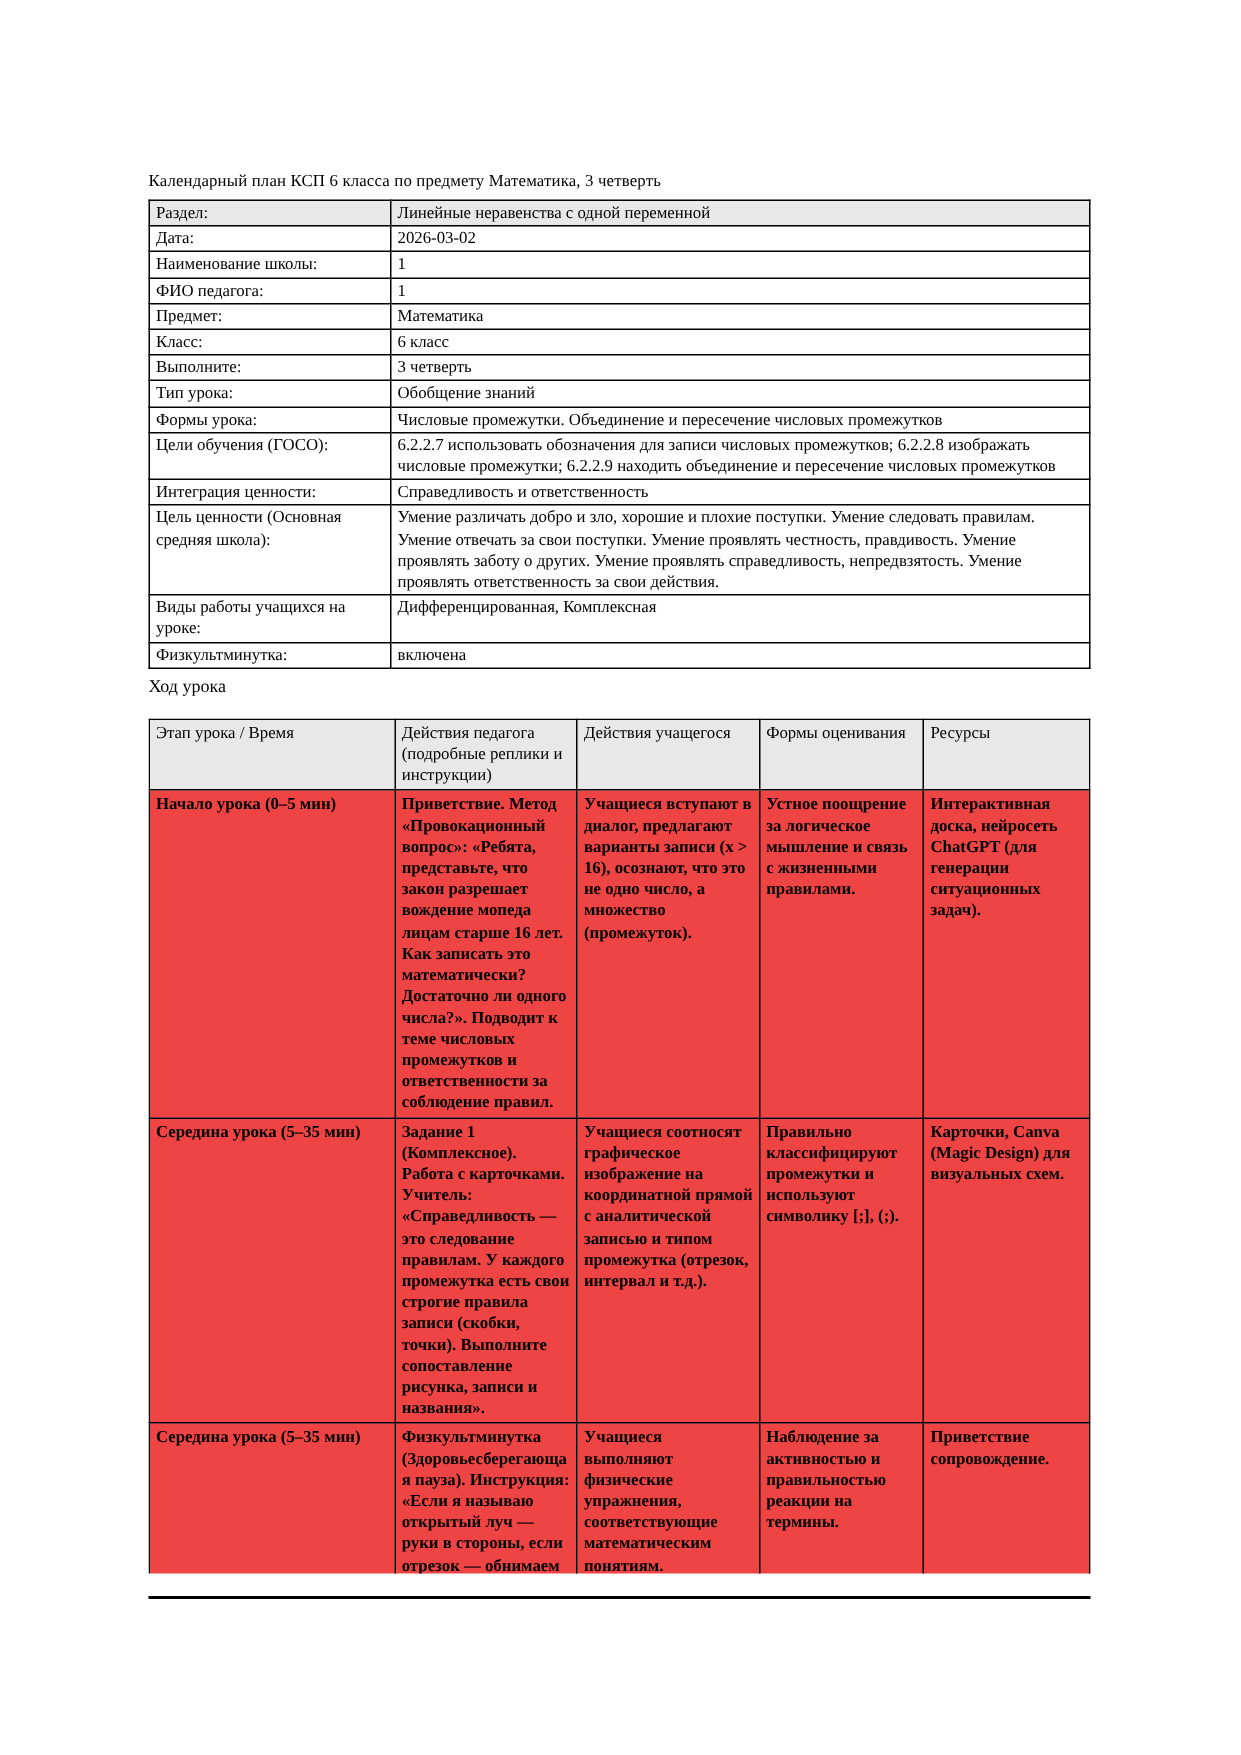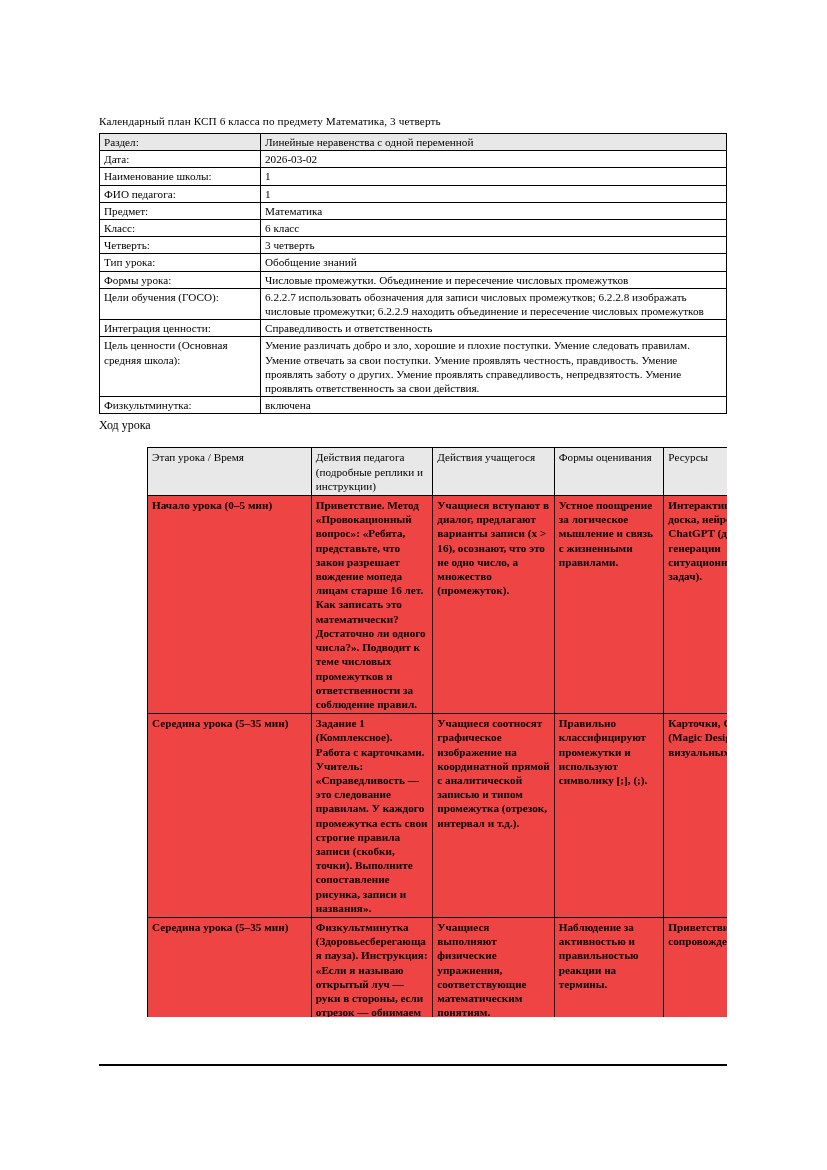--- a/index.html
+++ b/index.html
@@ -88,21 +88,20 @@
   .flow-wrap {
     position: relative;
     width: 628px;
     height: 570px;
     overflow: hidden;
   }
   .flow-wrap table.flow-table {
     position: absolute;
     top: 0;
     left: 0;
-    margin-left: 48px;
   }
   .bottom-rule {
     position: absolute;
     left: 99px;
     top: 1064px;
     width: 628px;
     height: 2px;
     background: #000000;
   }
 </style>
@@ -137,21 +136,21 @@
       </tr>
       <tr>
         <td class="label">Предмет:</td>
         <td class="value">Математика</td>
       </tr>
       <tr>
         <td class="label">Класс:</td>
         <td class="value">6 класс</td>
       </tr>
       <tr>
-        <td class="label">Четверть:</td>
+        <td class="label">Выполните:</td>
         <td class="value">3 четверть</td>
       </tr>
       <tr>
         <td class="label">Тип урока:</td>
         <td class="value">Обобщение знаний</td>
       </tr>
       <tr>
         <td class="label">Формы урока:</td>
         <td class="value">Числовые промежутки. Объединение и пересечение числовых промежутков</td>
       </tr>
@@ -159,20 +158,24 @@
         <td class="label">Цели обучения (ГОСО):</td>
         <td class="value">6.2.2.7 использовать обозначения для записи числовых промежутков; 6.2.2.8 изображать числовые промежутки; 6.2.2.9 находить объединение и пересечение числовых промежутков</td>
       </tr>
       <tr>
         <td class="label">Интеграция ценности:</td>
         <td class="value">Справедливость и ответственность</td>
       </tr>
       <tr>
         <td class="label">Цель ценности (Основная средняя школа):</td>
         <td class="value">Умение различать добро и зло, хорошие и плохие поступки. Умение следовать правилам. Умение отвечать за свои поступки. Умение проявлять честность, правдивость. Умение проявлять заботу о других. Умение проявлять справедливость, непредвзятость. Умение проявлять ответственность за свои действия.</td>
+      </tr>
+      <tr>
+        <td class="label">Виды работы учащихся на уроке:</td>
+        <td class="value">Дифференцированная, Комплексная</td>
       </tr>
       <tr>
         <td class="label">Физкультминутка:</td>
         <td class="value">включена</td>
       </tr>
     </tbody>
   </table>
 
   <p class="section-title">Ход урока</p>
 

